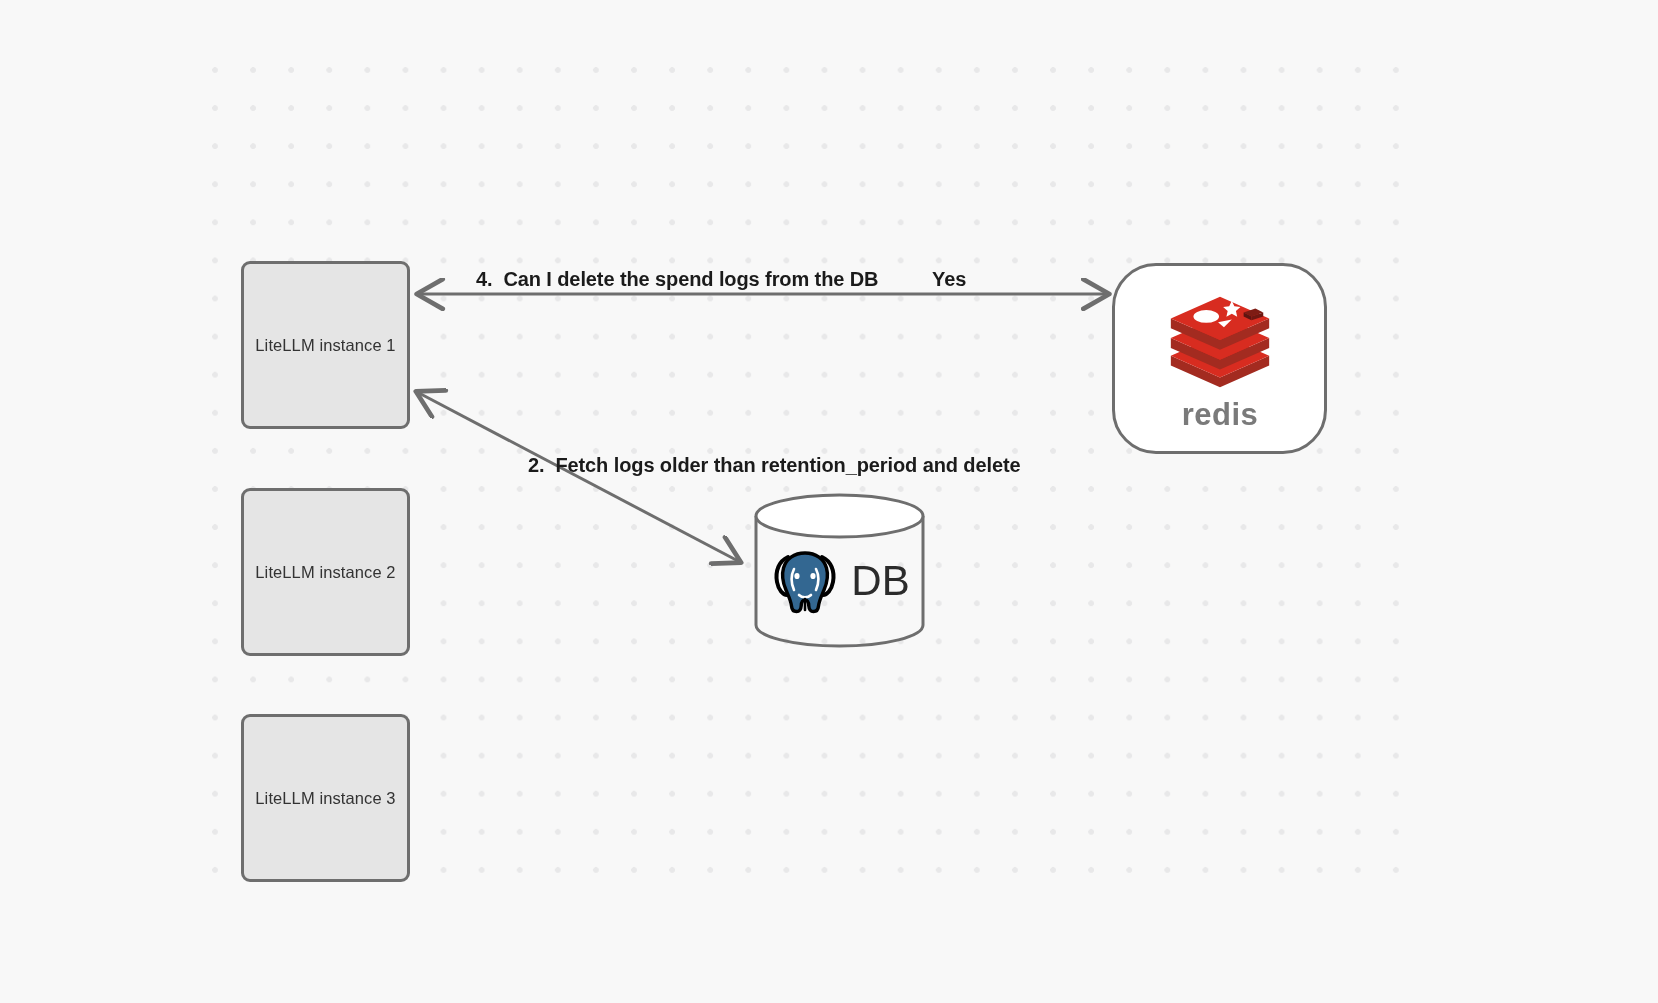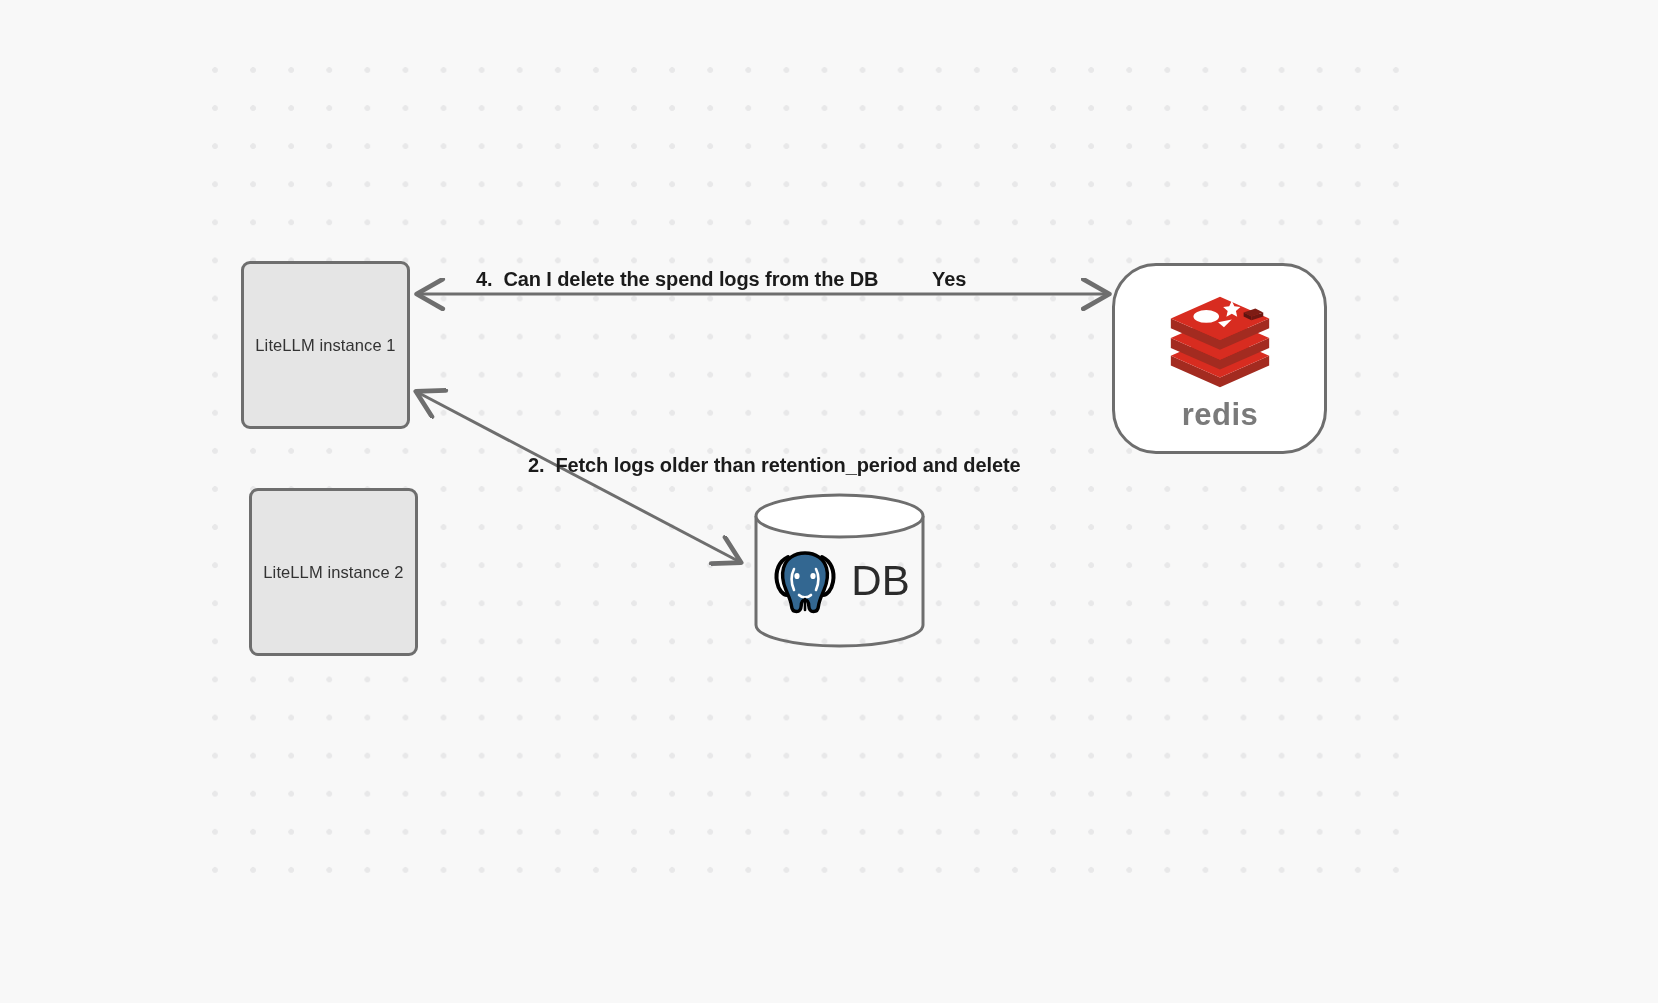--- a/index.html
+++ b/index.html
@@ -48,21 +48,21 @@
     justify-content: center;
     text-align: center;
   }
   .node-box .node-label {
     font-size: 16.5px;
     color: #333333;
     font-family: "Liberation Sans", sans-serif;
     letter-spacing: 0.1px;
   }
   #node-instance-1 { left: 241px; top: 261px; width: 169px; height: 168px; }
-  #node-instance-2 { left: 241px; top: 488px; width: 169px; height: 168px; margin-left: 8px; }
+  #node-instance-2 { left: 241px; top: 488px; width: 169px; height: 168px; }
   #node-instance-3 { left: 241px; top: 714px; width: 169px; height: 168px; }
 
   
   #node-redis {
     position: absolute;
     left: 1112px;
     top: 263px;
     width: 215px;
     height: 191px;
     box-sizing: border-box;
@@ -152,20 +152,23 @@
   </svg>
 
   <div class="node-box" id="node-instance-1">
     <span class="node-label">LiteLLM instance 1</span>
   </div>
 
   <div class="node-box" id="node-instance-2">
     <span class="node-label">LiteLLM instance 2</span>
   </div>
 
+  <div class="node-box" id="node-instance-3">
+    <span class="node-label">LiteLLM instance 3</span>
+  </div>
 
   <div id="node-redis">
     <svg class="redis-logo-wrap" viewBox="0 0 120 112" xmlns="http://www.w3.org/2000/svg">
 
       <g>
         <path d="M10 70 L60 92 L110 70 L110 80 L60 102 L10 80 Z" fill="#a32b20"></path>
         <path d="M10 70 L60 48 L110 70 L60 92 Z" fill="#d82c20"></path>
       </g>
 
       <g>

